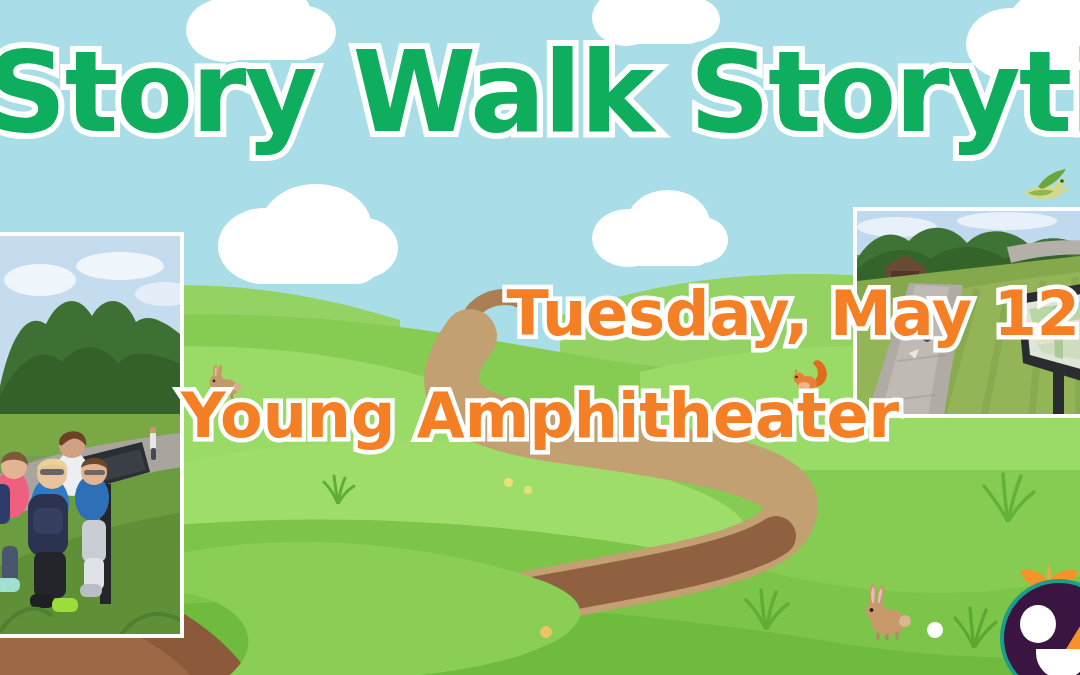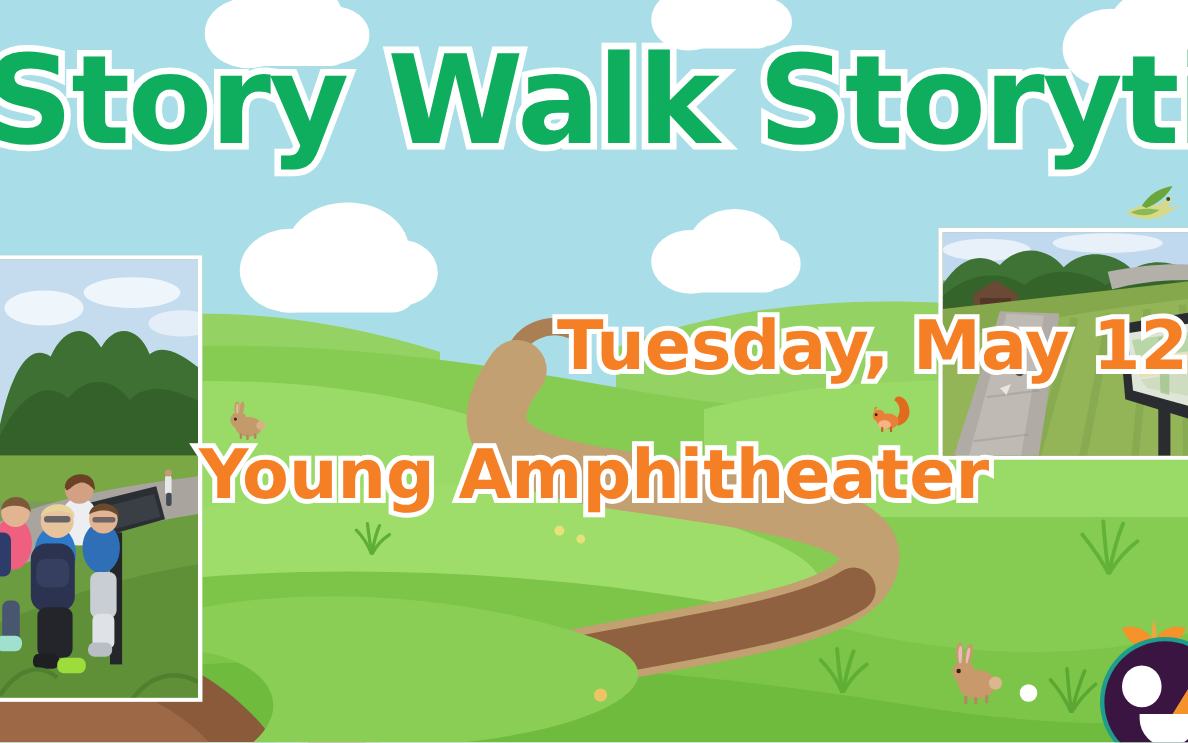--- a/index.html
+++ b/index.html
@@ -64,21 +64,21 @@
   .line{
     font-family:"DejaVu Sans","Liberation Sans",sans-serif;
     font-weight:bold;
     color:#f57f24;
     white-space:nowrap;
     -webkit-text-stroke:9px #ffffff;
     paint-order:stroke fill;
   }
   .line1{font-size:62px;line-height:72px;letter-spacing:0px;text-align:right;}
   .line2{font-size:62px;line-height:72px;margin-top:30px;}
-  .line3{font-size:62px;line-height:72px;margin-top:46px;}
+  .line3{font-size:62px;line-height:72px;margin-top:30px;}
 
   
   .critter{position:absolute;pointer-events:none;}
   .critter svg{display:block;}
 
   .grasstuft{position:absolute;pointer-events:none;}
 
   .dot{position:absolute;border-radius:50%;}
 
   

